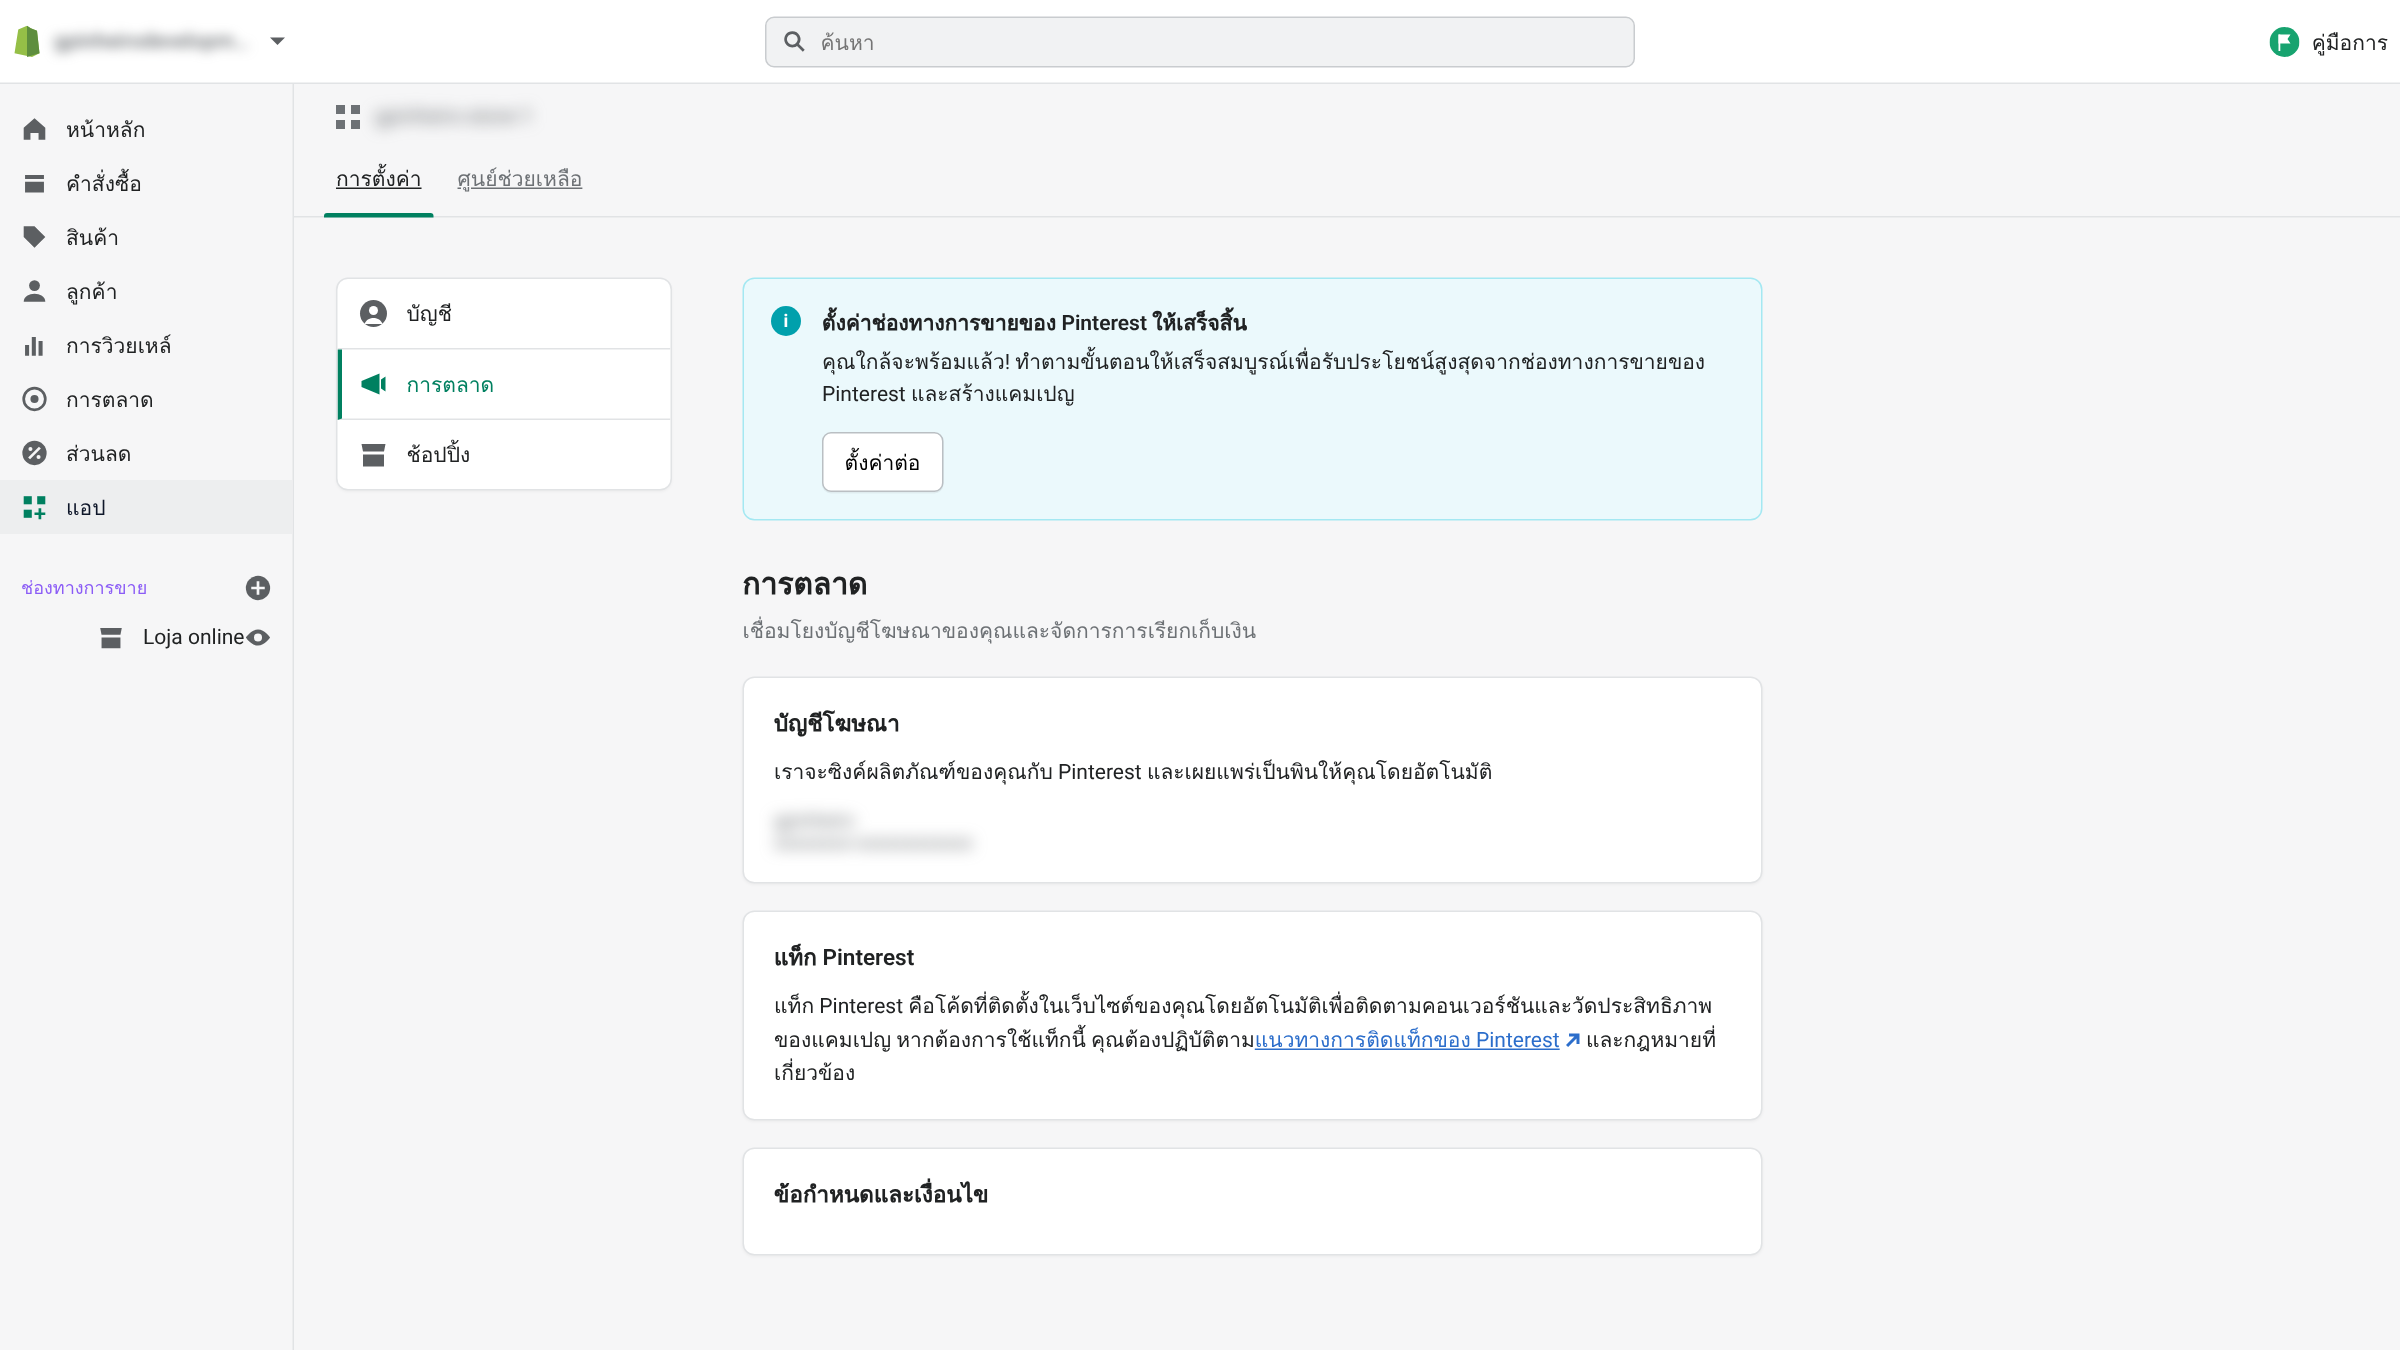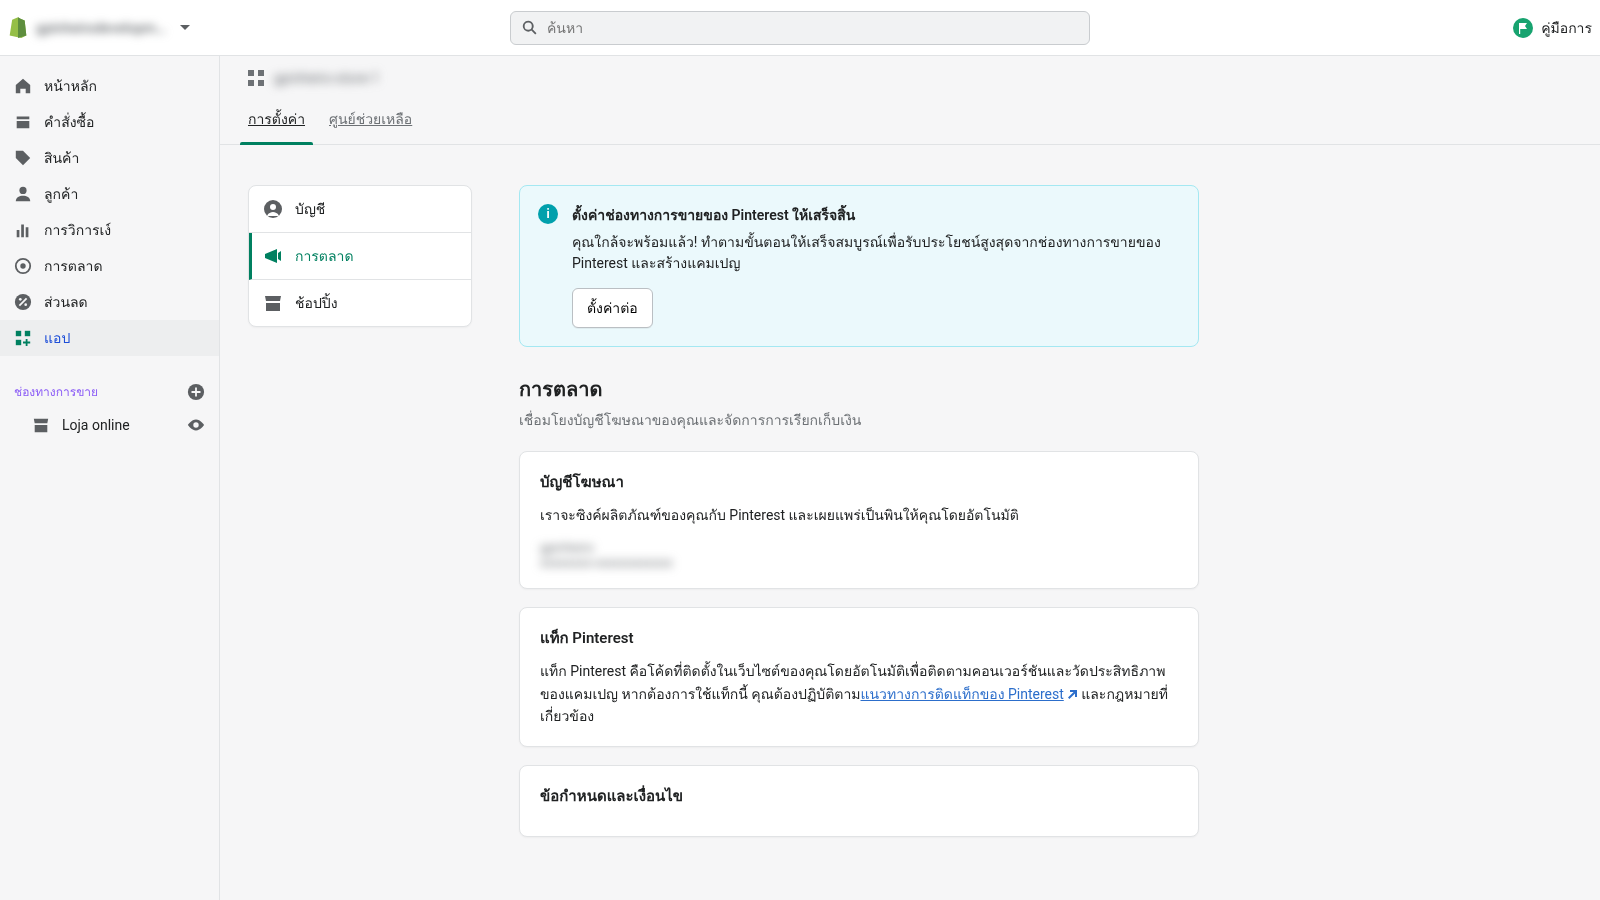--- a/index.html
+++ b/index.html
@@ -8,28 +8,28 @@
 .topbar-left { display: flex; align-items: center; gap: 8px; }
 .logo-svg { width: 20px; height: 22px; fill: #95bf47; }
 .store-name { font-weight: 500; color: #6d7175; filter: blur(4px); }
 .caret-down { width: 0; height: 0; border-left: 5px solid transparent; border-right: 5px solid transparent; border-top: 5px solid #5c5f62; margin-left: 6px; }
 .searchbox { position: absolute; left: 50%; transform: translateX(-50%); display: flex; align-items: center; background: #f1f2f3; border: 1px solid #c9cccf; border-radius: 6px; width: 580px; height: 34px; padding: 0 10px; }
 .searchbox input { border: none; background: transparent; outline: none; flex: 1; font-size: 14px; padding-left: 8px; }
 .topbar-right { margin-left: auto; display: flex; align-items: center; gap: 8px; }
 .guide-text { font-size: 14px; }
 
 .layout { display: flex; min-height: calc(100vh - 56px); }
-.sidebar { width: 220px; background: #f6f6f7; border-right: 1px solid #e1e3e5; padding-top: 12px; }
+.sidebar { width: 196px; background: #f6f6f7; border-right: 1px solid #e1e3e5; padding-top: 12px; }
 .nav-item { display: flex; align-items: center; gap: 12px; padding: 7px 14px; color: #202223; cursor: pointer; font-size: 14px; }
-.nav-item.active { background: #edeeef; color: #1d4ed8; font-weight: 500; }
+.nav-item.active { background: #edeeef; color: #0f172a; font-weight: 500; }
 .nav-item.active .nav-icon { fill: #008060; }
 .nav-icon { width: 18px; height: 18px; fill: #5c5f62; flex-shrink: 0; }
 .section-head { display: flex; align-items: center; justify-content: space-between; padding: 8px 14px; color: #8b5cf6; font-size: 12px; margin-top: 18px; }
 .plus-circ { width: 18px; height: 18px; fill: #5c5f62; cursor: pointer; }
-.channel-row { display: flex; align-items: center; justify-content: space-between; padding: 7px 14px; margin-left: 18px; }
+.channel-row { display: flex; align-items: center; justify-content: flex-end; padding: 7px 14px; }
 .channel-left { display: flex; align-items: center; gap: 12px; }
 .eye-icon { width: 18px; height: 18px; fill: #5c5f62; }
 
 .content { flex: 1; overflow-y: auto; }
 .appbar { padding: 14px 28px 0; }
 .appbar-row { display: flex; align-items: center; gap: 10px; color: #6d7175; }
 .apps-ico { width: 16px; height: 16px; fill: #6d7175; }
 .blur { filter: blur(5px); }
 .tabs { display: flex; gap: 24px; padding: 22px 28px 0; border-bottom: 1px solid #e1e3e5; }
 .tab { padding-bottom: 14px; color: #6d7175; cursor: pointer; position: relative; text-decoration: underline; }
@@ -113,21 +113,21 @@
         <svg class="nav-icon" viewBox="0 0 20 20">
           <circle cx="10" cy="6" r="4"></circle>
           <path d="M2 18c0-4 4-6 8-6s8 2 8 6z"></path>
         </svg>
         <span>ลูกค้า</span>
       </div>
     <div class="nav-item">
         <svg class="nav-icon" viewBox="0 0 20 20">
           <path d="M3 10h3v8H3zm5-6h3v14H8zm5 3h3v11h-3z"></path>
         </svg>
-        <span>การวิการเง์</span>
+        <span>การวิวยเหล์</span>
       </div>
     <div class="nav-item">
         <svg class="nav-icon" viewBox="0 0 20 20">
           <circle cx="10" cy="10" r="8" fill="none" stroke="#5c5f62" stroke-width="2"></circle>
           <circle cx="10" cy="10" r="3"></circle>
         </svg>
         <span>การตลาด</span>
       </div>
     <div class="nav-item">
         <svg class="nav-icon" viewBox="0 0 20 20">

